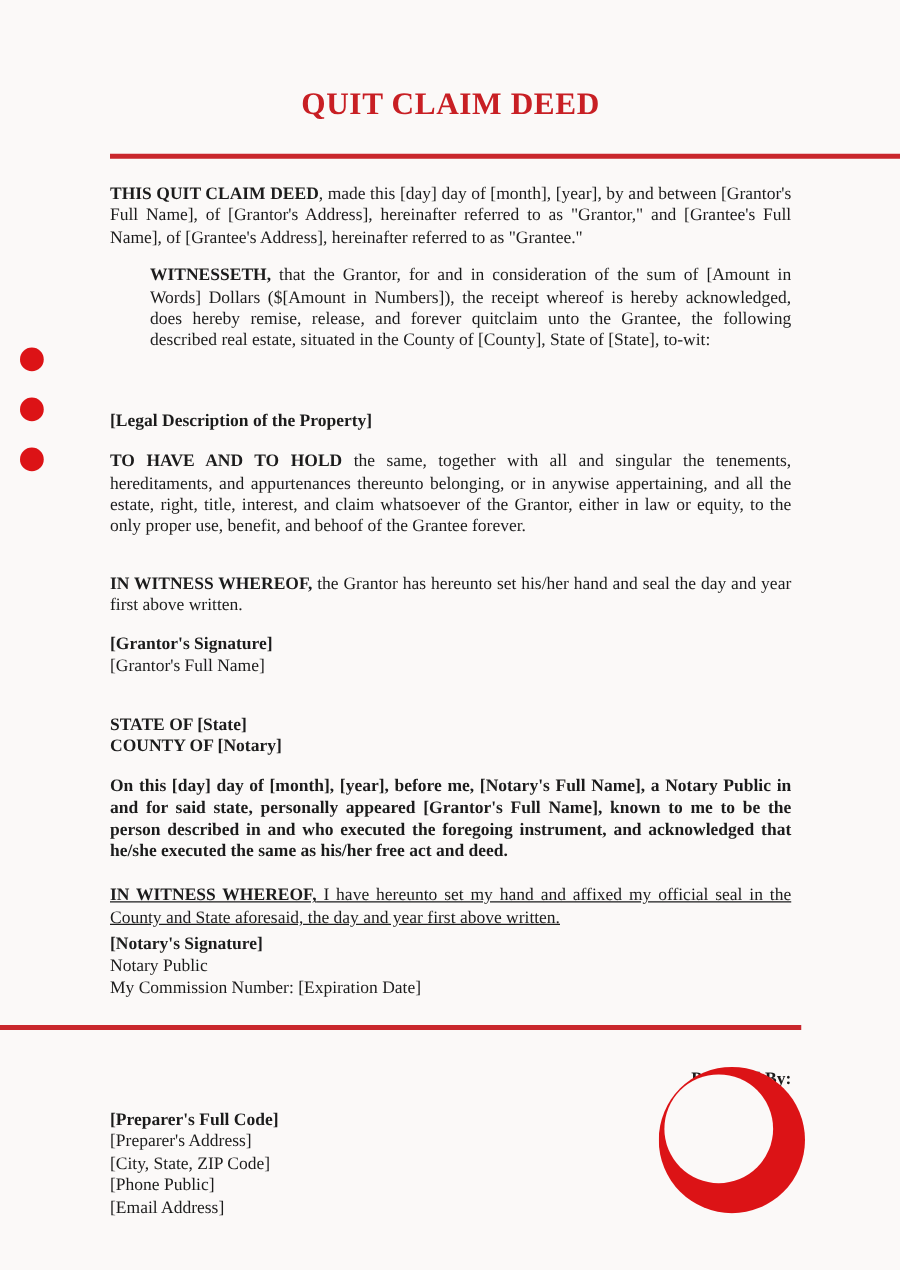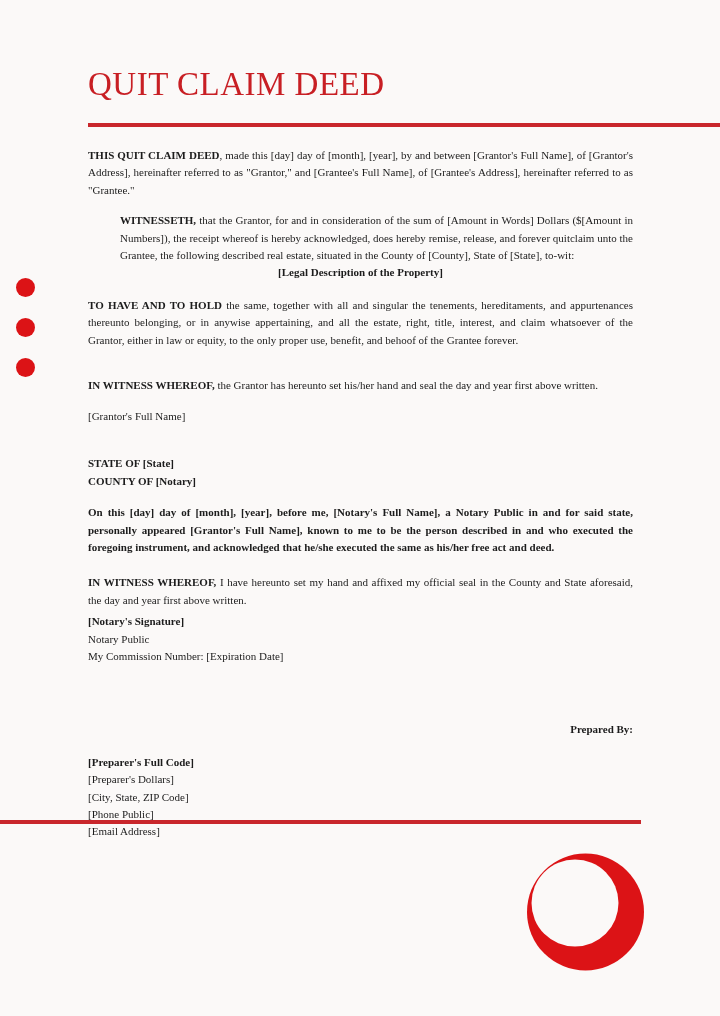--- a/index.html
+++ b/index.html
@@ -21,58 +21,59 @@
     color: #1c1c1c;
   }
   .content {
     position: absolute;
     left: 88px;
     top: 0;
     width: 545px;
   }
   .doc-title {
     margin: 66px 0 0 0;
-    font-size: 33px;
+    font-size: 25px;
     line-height: 36px;
-    font-weight: normal;
+    font-weight: bold;
     letter-spacing: 0.5px;
     color: var(--title_red, #c81f24);
+    text-align: center;
   }
   .title-divider {
     position: absolute;
     left: 88px;
     right: 0;
     top: 123px;
     height: 3.5px;
     background: var(--divider_red, #c9272c);
   }
   .bottom-divider {
     position: absolute;
     left: 0;
     top: 820px;
     width: 641px;
     height: 4px;
     background: var(--divider_red, #c9272c);
   }
   .para, .sig-block, .list-block {
-    font-size: 11px;
+    font-size: 14px;
     line-height: 17.4px;
     margin: 0;
   }
   .para { text-align: justify; }
   .bold { font-weight: bold; }
   #p-opening        { margin-top: 45px; }
   #p-witnesseth     { margin-top: 13px; margin-left: 32px; }
-  #p-legal          { font-weight: bold; text-align: center; }
+  #p-legal          { margin-top: 47px; font-weight: bold; text-align: left; }
   #p-habendum       { margin-top: 15px; }
   #p-witness-grantor{ margin-top: 28px; }
   #blk-grantor-sig  { margin-top: 13.5px; }
   #blk-jurisdiction { margin-top: 30px; font-weight: bold; }
   #p-notary-ack     { margin-top: 14px; font-weight: bold; }
-  #p-witness-notary { margin-top: 18px; }
+  #p-witness-notary { margin-top: 18px; text-decoration: underline; }
   #blk-notary-sig   { margin-top: 4px; }
   #lbl-prepared     { margin-top: 56px; font-weight: bold; text-align: right; }
   #blk-preparer     { margin-top: 15px; }
   .side-dot {
     position: absolute;
     left: 15.5px;
     width: 19px;
     height: 19px;
     border-radius: 50%;
     background: var(--dot_red, #dc1316);
@@ -107,20 +108,21 @@
 
     <p class="para" id="p-witnesseth"><b class="bold">WITNESSETH,</b><span> that the Grantor, for and in consideration of the sum of [Amount in Words] Dollars ($[Amount in Numbers]), the receipt whereof is hereby acknowledged, does hereby remise, release, and forever quitclaim unto the Grantee, the following described real estate, situated in the County of [County], State of [State], to-wit:</span></p>
 
     <p class="para" id="p-legal">[Legal Description of the Property]</p>
 
     <p class="para" id="p-habendum"><b class="bold">TO HAVE AND TO HOLD</b><span> the same, together with all and singular the tenements, hereditaments, and appurtenances thereunto belonging, or in anywise appertaining, and all the estate, right, title, interest, and claim whatsoever of the Grantor, either in law or equity, to the only proper use, benefit, and behoof of the Grantee forever.</span></p>
 
     <p class="para" id="p-witness-grantor"><b class="bold">IN WITNESS WHEREOF,</b><span> the Grantor has hereunto set his/her hand and seal the day and year first above written.</span></p>
 
     <div class="sig-block" id="blk-grantor-sig">
+      <div class="bold">[Grantor's Signature]</div>
       <div>[Grantor's Full Name]</div>
     </div>
 
     <div class="sig-block" id="blk-jurisdiction">
       <div>STATE OF [State]</div>
       <div>COUNTY OF [Notary]</div>
     </div>
 
     <p class="para" id="p-notary-ack">On this [day] day of [month], [year], before me, [Notary's Full Name], a Notary Public in and for said state, personally appeared [Grantor's Full Name], known to me to be the person described in and who executed the foregoing instrument, and acknowledged that he/she executed the same as his/her free act and deed.</p>
 
@@ -129,21 +131,21 @@
     <div class="sig-block" id="blk-notary-sig">
       <div class="bold">[Notary's Signature]</div>
       <div>Notary Public</div>
       <div>My Commission Number: [Expiration Date]</div>
     </div>
 
     <div class="sig-block" id="lbl-prepared">Prepared By:</div>
 
     <div class="list-block" id="blk-preparer">
       <div class="bold">[Preparer's Full Code]</div>
-      <div>[Preparer's Dollars]</div>
+      <div>[Preparer's Address]</div>
       <div>[City, State, ZIP Code]</div>
       <div>[Phone Public]</div>
       <div>[Email Address]</div>
     </div>
   </div>
 
   <svg class="logo" viewBox="0 0 117 118" xmlns="http://www.w3.org/2000/svg">
     <circle cx="58.5" cy="59" r="58.5" fill="var(--logo_red, #dc1316)"></circle>
     <circle cx="48" cy="50" r="43.5" fill="var(--page_bg, #fbf9f8)"></circle>
   </svg>

